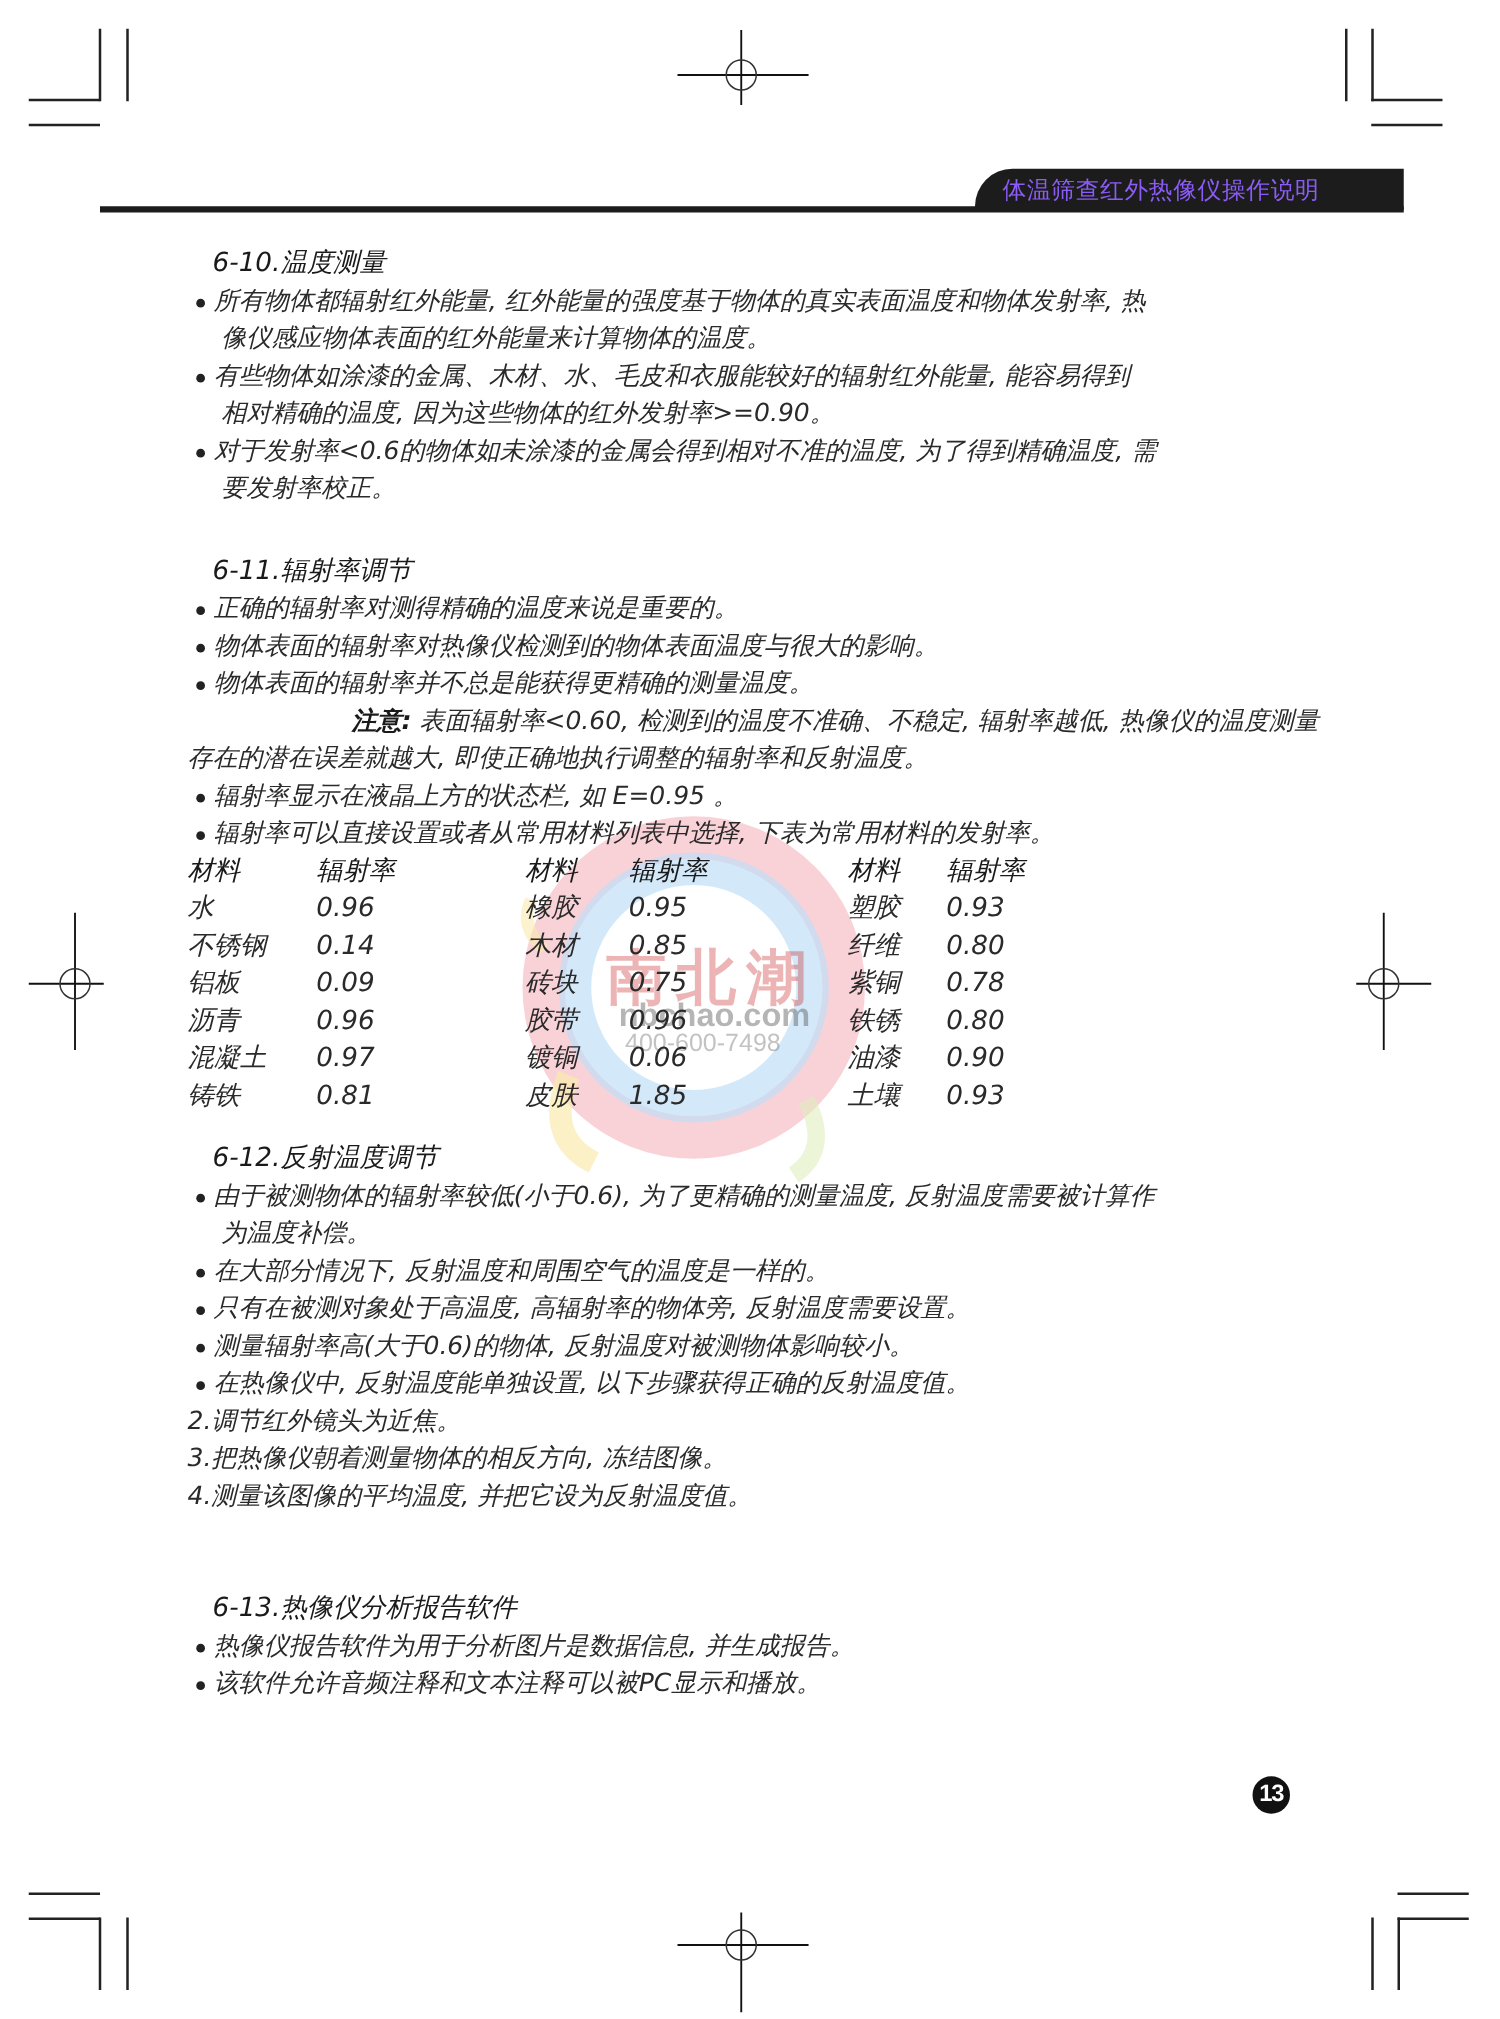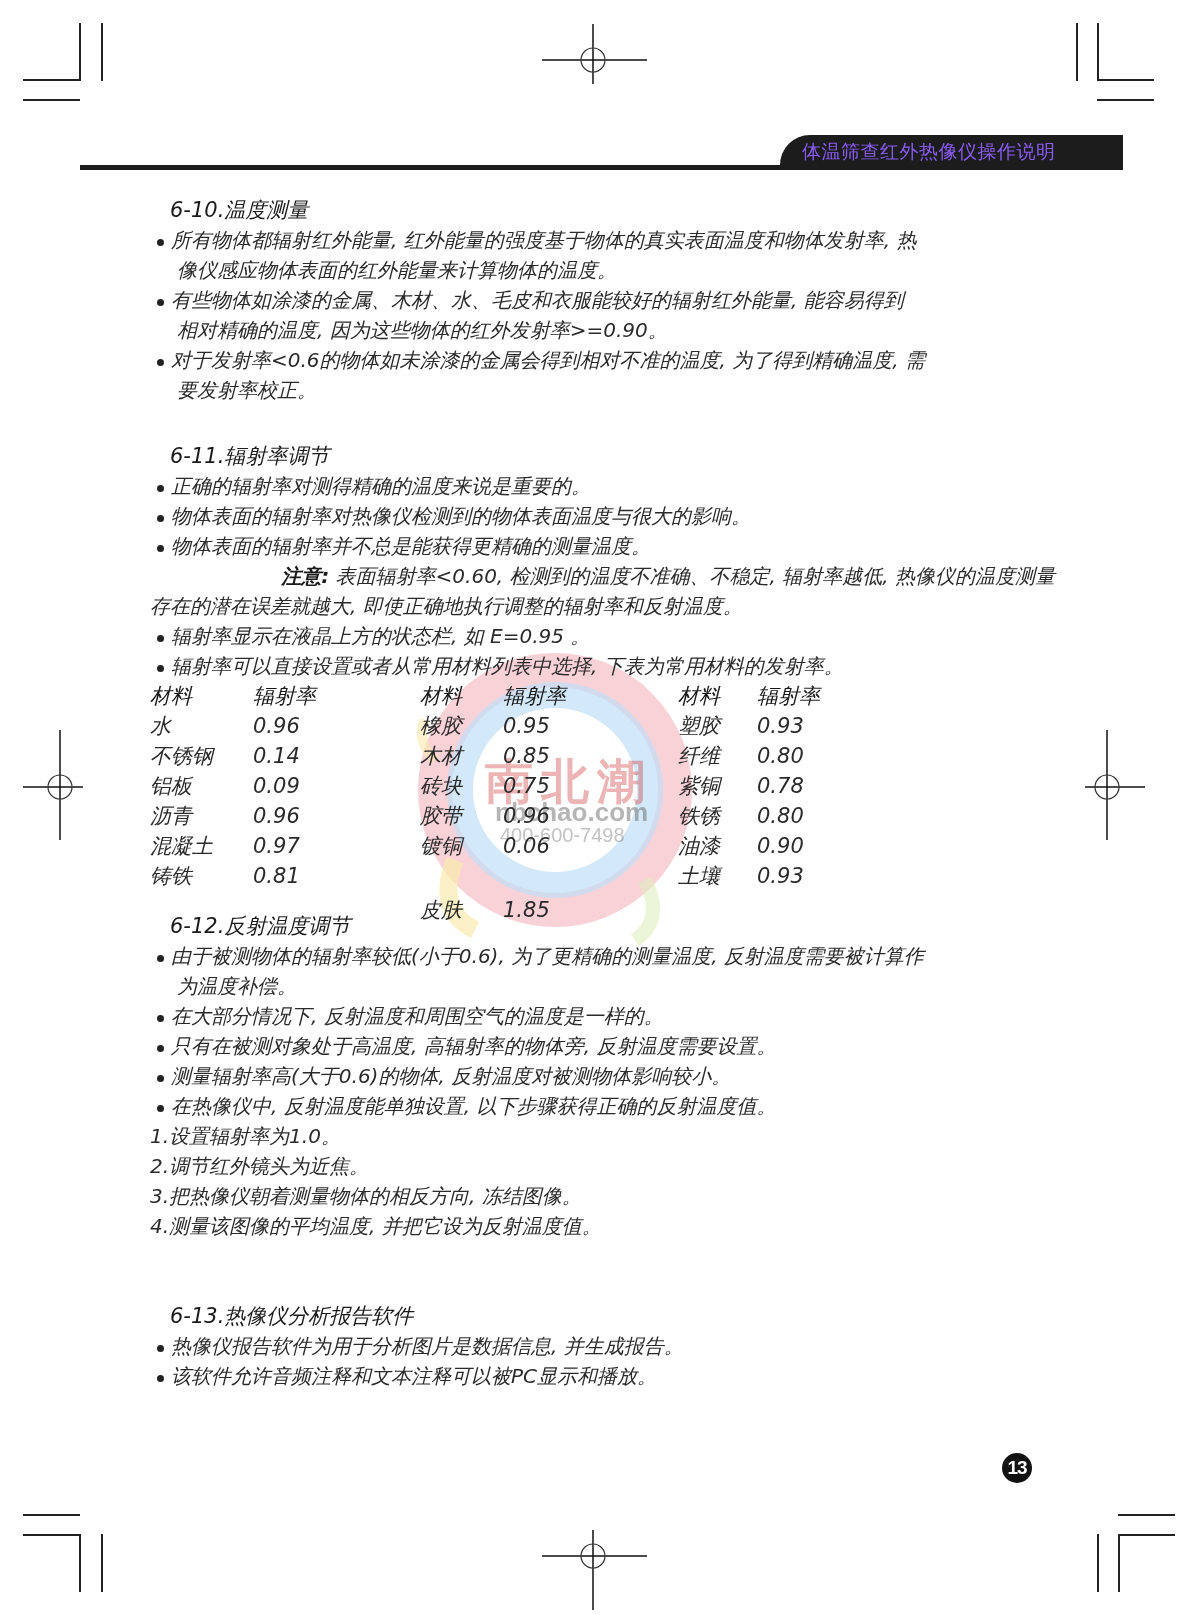--- a/index.html
+++ b/index.html
@@ -29,21 +29,21 @@
   .ecol .row { height:30px; line-height:30px; white-space:nowrap; }
   .ecol .m { display:inline-block; width:103px; }
   .ecol .v { display:inline-block; }
   .ecol .hdr { color:#1a1a1a; }
   
   .wm { position:absolute; left:395px; top:630px; width:320px; height:320px; pointer-events:none; opacity:0.55; }
   .wm-text { position:absolute; left:485px; top:750px; font-size:48px; font-weight:bold; color:rgba(200,40,40,0.35); letter-spacing:8px; font-family:"DejaVu Serif", serif; }
   .wm-url { position:absolute; left:495px; top:797px; font-size:26px; font-weight:bold; color:rgba(90,90,90,0.45); font-family:"Liberation Sans", sans-serif; }
   .wm-phone { position:absolute; left:500px; top:824px; font-size:20px; color:rgba(120,120,120,0.45); font-family:"Liberation Sans", sans-serif; }
   
-  .pagenum { position:absolute; left:1002px; top:1453px; width:30px; height:30px; border-radius:50%; background:#111; color:#fff;
+  .pagenum { position:absolute; left:1002px; top:1421px; width:30px; height:30px; border-radius:50%; background:#111; color:#fff;
              font-size:19px; font-weight:bold; text-align:center; line-height:30px; letter-spacing:-1px; font-family:"Liberation Sans", sans-serif; }
 </style>
 </head>
 <body>
 
 <div>
   <div class="mark" style="left:23px;top:79px;width:57px;height:2px;"></div>
   <div class="mark" style="left:79px;top:23px;width:2px;height:58px;"></div>
   <div class="mark" style="left:101px;top:23px;width:2px;height:58px;"></div>
   <div class="mark" style="left:23px;top:99px;width:57px;height:2px;"></div>
@@ -146,21 +146,21 @@
         <div class="row"><span class="m">混凝土</span><span class="v">0.97</span></div>
         <div class="row"><span class="m">铸铁</span><span class="v">0.81</span></div>
       </div>
       <div class="ecol" style="left:270px;">
         <div class="row hdr"><span class="m" style="width:83px;">材料</span><span class="v">辐射率</span></div>
         <div class="row"><span class="m" style="width:83px;">橡胶</span><span class="v">0.95</span></div>
         <div class="row"><span class="m" style="width:83px;">木材</span><span class="v">0.85</span></div>
         <div class="row"><span class="m" style="width:83px;">砖块</span><span class="v">0.75</span></div>
         <div class="row"><span class="m" style="width:83px;">胶带</span><span class="v">0.96</span></div>
         <div class="row"><span class="m" style="width:83px;">镀铜</span><span class="v">0.06</span></div>
-        <div class="row"><span class="m" style="width:83px;margin-top:34px;">皮肤</span><span class="v">1.85</span></div>
+        <div class="row"><span class="m" style="width:83px;">皮肤</span><span class="v">1.85</span></div>
       </div>
       <div class="ecol" style="left:528px;">
         <div class="row hdr"><span class="m" style="width:79px;">材料</span><span class="v">辐射率</span></div>
         <div class="row"><span class="m" style="width:79px;">塑胶</span><span class="v">0.93</span></div>
         <div class="row"><span class="m" style="width:79px;">纤维</span><span class="v">0.80</span></div>
         <div class="row"><span class="m" style="width:79px;">紫铜</span><span class="v">0.78</span></div>
         <div class="row"><span class="m" style="width:79px;">铁锈</span><span class="v">0.80</span></div>
         <div class="row"><span class="m" style="width:79px;">油漆</span><span class="v">0.90</span></div>
         <div class="row"><span class="m" style="width:79px;">土壤</span><span class="v">0.93</span></div>
       </div>
@@ -172,21 +172,20 @@
   <section>
     <div class="h2">6-12.反射温度调节</div>
     <div class="bullet">
       <span>由于被测物体的辐射率较低(小于0.6), 为了更精确的测量温度, 反射温度需要被计算作</span>
       <span class="line2">为温度补偿。</span>
     </div>
     <div class="bullet">在大部分情况下, 反射温度和周围空气的温度是一样的。</div>
     <div class="bullet">只有在被测对象处于高温度, 高辐射率的物体旁, 反射温度需要设置。</div>
     <div class="bullet">测量辐射率高(大于0.6)的物体, 反射温度对被测物体影响较小。</div>
     <div class="bullet">在热像仪中, 反射温度能单独设置, 以下步骤获得正确的反射温度值。</div>
-    <div class="p" style="margin-left:-5px;">1.设置辐射率为1.0。</div>
     <div class="p" style="margin-left:-5px;">2.调节红外镜头为近焦。</div>
     <div class="p" style="margin-left:-5px;">3.把热像仪朝着测量物体的相反方向, 冻结图像。</div>
     <div class="p" style="margin-left:-5px;">4.测量该图像的平均温度, 并把它设为反射温度值。</div>
   </section>
 
   <div class="gap-lg" style="height:60px;"></div>
 
   <section>
     <div class="h2">6-13.热像仪分析报告软件</div>
     <div class="bullet">热像仪报告软件为用于分析图片是数据信息, 并生成报告。</div>

